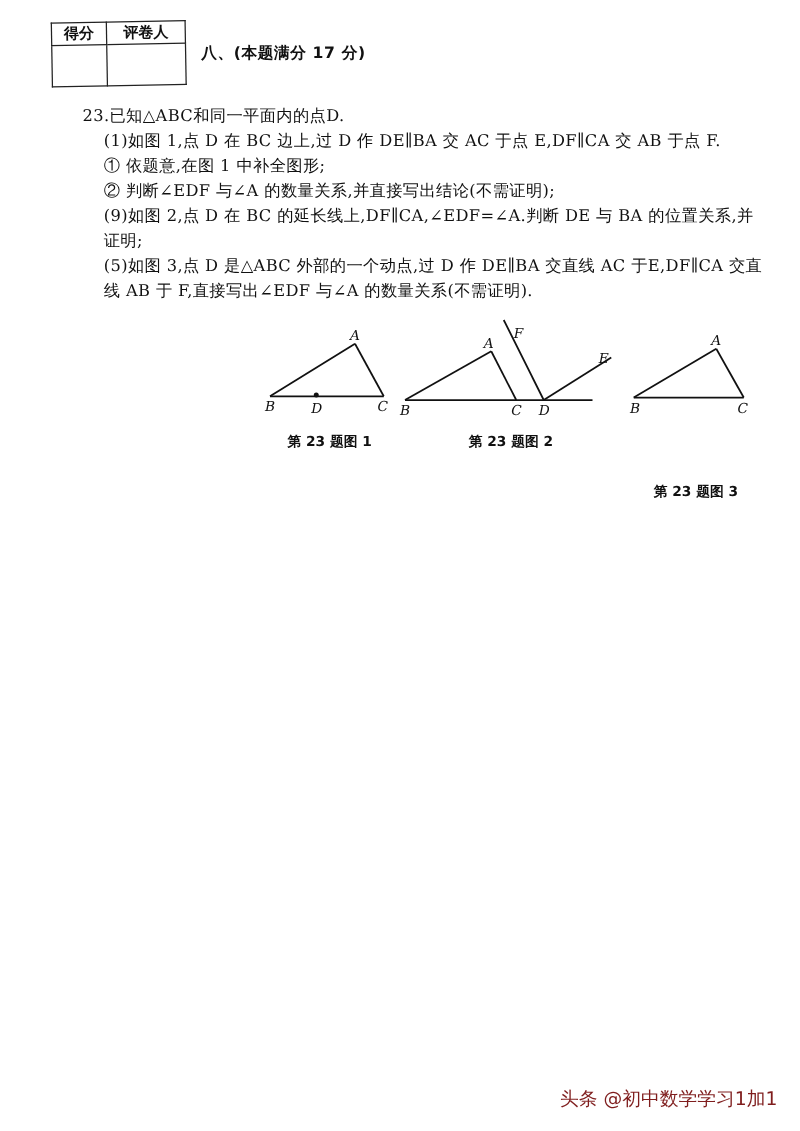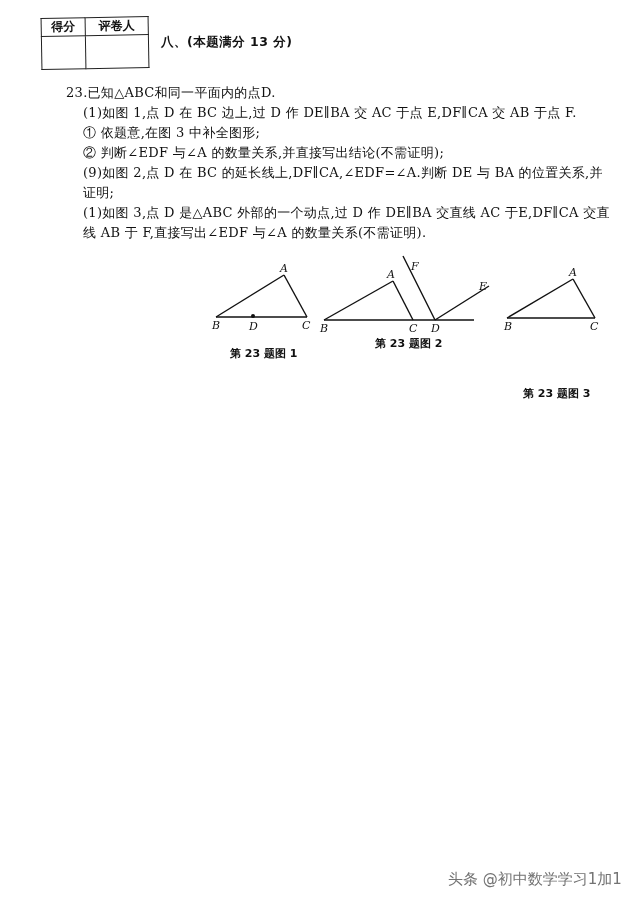--- a/index.html
+++ b/index.html
@@ -25,49 +25,49 @@
     .line {
       position: absolute; font-size: 13px; white-space: nowrap; letter-spacing: 0.3px; margin-left: 44px;
     }
     .figures { position: absolute; left: 0; top: 0; width: 640px; height: 380px; pointer-events: none; }
     .fig-label {
       position: absolute; font-size: 11px; font-weight: bold; white-space: nowrap;
       font-family: "DejaVu Sans", "Liberation Sans", sans-serif;
     }
     .pt { font-style: italic; font-size: 11px; font-family: "DejaVu Serif", "Liberation Serif", serif; }
     .watermark {
-      position: absolute; left: 448px; top: 870px; font-size: 15px; color: #737373;
+      position: absolute; left: 448px; top: 870px; font-size: 15px; color: #7f1d1d;
       font-family: "DejaVu Sans", "Liberation Sans", sans-serif; white-space: nowrap;
     }
   </style>
 </head>
 <body>
 
 <table class="score-table">
   <tbody>
       <tr class="head">
     <td style="width:43px">得分</td>
     <td>评卷人</td>
   </tr>
   <tr class="body">
     <td></td>
     <td></td>
   </tr>
 </tbody>
   </table>
 
-<div class="section-title">八、(本题满分 13 分)</div>
+<div class="section-title">八、(本题满分 17 分)</div>
 
 <div class="line" style="left:22px; top:84px;">23.已知△ABC和同一平面内的点D.</div>
 <div class="line" style="left:39px; top:104px;">(1)如图 1,点 D 在 BC 边上,过 D 作 DE∥BA 交 AC 于点 E,DF∥CA 交 AB 于点 F.</div>
-<div class="line" style="left:39px; top:124px;">① 依题意,在图 3 中补全图形;</div>
+<div class="line" style="left:39px; top:124px;">① 依题意,在图 1 中补全图形;</div>
 <div class="line" style="left:39px; top:144px;text-align:right;">② 判断∠EDF 与∠A 的数量关系,并直接写出结论(不需证明);</div>
 <div class="line" style="left:39px; top:164px;">(9)如图 2,点 D 在 BC 的延长线上,DF∥CA,∠EDF=∠A.判断 DE 与 BA 的位置关系,并</div>
 <div class="line" style="left:39px; top:184px;">证明;</div>
-<div class="line" style="left:39px; top:204px;">(1)如图 3,点 D 是△ABC 外部的一个动点,过 D 作 DE∥BA 交直线 AC 于E,DF∥CA 交直</div>
+<div class="line" style="left:39px; top:204px;">(5)如图 3,点 D 是△ABC 外部的一个动点,过 D 作 DE∥BA 交直线 AC 于E,DF∥CA 交直</div>
 <div class="line" style="left:39px; top:224px;">线 AB 于 F,直接写出∠EDF 与∠A 的数量关系(不需证明).</div>
 
 <svg class="figures" viewBox="0 0 640 380" width="640" height="380">
   <g stroke="#111" stroke-width="1.4" fill="none">
 
     <g>
       <line x1="216" y1="317" x2="284" y2="275"></line>
       <line x1="284" y1="275" x2="307" y2="317"></line>
       <line x1="216" y1="317" x2="307" y2="317"></line>
     </g>
@@ -94,20 +94,20 @@
 <span class="pt" style="position:absolute; left:302px; top:319px;">C</span>
 <span class="pt" style="position:absolute; left:249px; top:320px;">D</span>
 <div class="fig-label" style="left:230px; top:346px;">第 23 题图 1</div>
 
 <span class="pt" style="position:absolute; left:387px; top:268px;">A</span>
 <span class="pt" style="position:absolute; left:320px; top:322px;">B</span>
 <span class="pt" style="position:absolute; left:409px; top:322px;">C</span>
 <span class="pt" style="position:absolute; left:431px; top:322px;">D</span>
 <span class="pt" style="position:absolute; left:479px; top:280px;">E</span>
 <span class="pt" style="position:absolute; left:411px; top:260px;">F</span>
-<div class="fig-label" style="left:375px; top:336px;text-align:right;">第 23 题图 2</div>
+<div class="fig-label" style="left:375px; top:346px;text-align:right;">第 23 题图 2</div>
 
 <span class="pt" style="position:absolute; left:569px; top:266px;">A</span>
 <span class="pt" style="position:absolute; left:504px; top:320px;">B</span>
 <span class="pt" style="position:absolute; left:590px; top:320px;">C</span>
 <div class="fig-label" style="left:523px; top:346px;margin-top:40px;">第 23 题图 3</div>
 
 <div class="watermark">头条 @初中数学学习1加1</div>
 
 </body></html>

